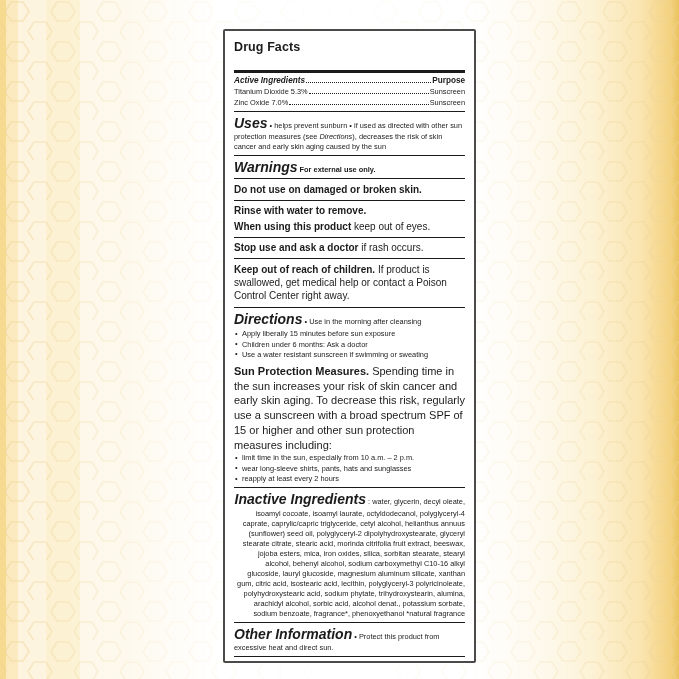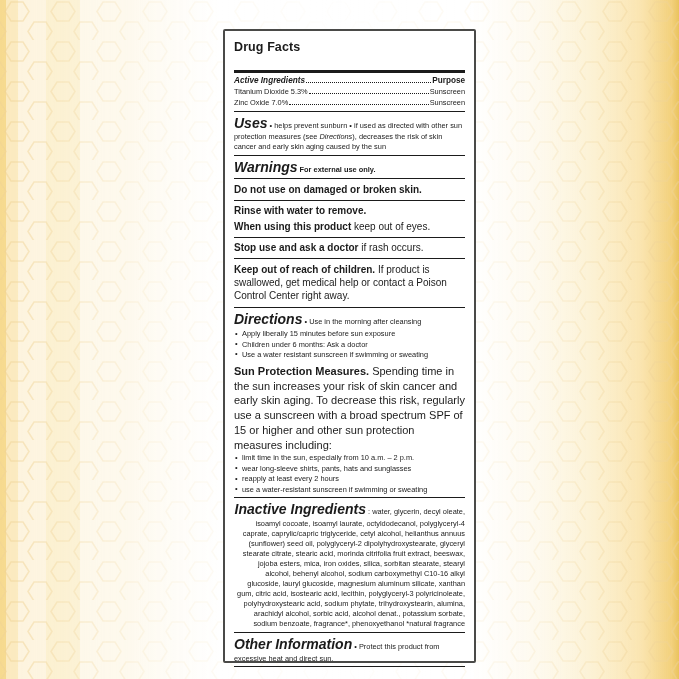--- a/index.html
+++ b/index.html
@@ -223,21 +223,20 @@
       <ul class="bullets">
         <li>Apply liberally 15 minutes before sun exposure</li>
         <li>Children under 6 months: Ask a doctor</li>
         <li>Use a water resistant sunscreen if swimming or sweating</li>
       </ul>
       <div class="spm"><b>Sun Protection Measures.</b><span> Spending time in the sun increases your risk of skin cancer and early skin aging. To decrease this risk, regularly use a sunscreen with a broad spectrum SPF of 15 or higher and other sun protection measures including:</span></div>
       <ul class="bullets mt2">
         <li>limit time in the sun, especially from 10 a.m. – 2 p.m.</li>
         <li>wear long-sleeve shirts, pants, hats and sunglasses</li>
         <li>reapply at least every 2 hours</li>
-        <li>use a water-resistant sunscreen if swimming or sweating</li>
       </ul>
     </div>
 
     <hr class="hr-med">
 
     <div class="inactive-body">
       <span class="sec-head ital">Inactive Ingredients</span><span> : water, glycerin, decyl oleate, isoamyl cocoate, isoamyl laurate, octyldodecanol, polyglyceryl-4 caprate, caprylic/capric triglyceride, cetyl alcohol, helianthus annuus (sunflower) seed oil, polyglyceryl-2 dipolyhydroxystearate, glyceryl stearate citrate, stearic acid, morinda citrifolia fruit extract, beeswax, jojoba esters, mica, iron oxides, silica, sorbitan stearate, stearyl alcohol, behenyl alcohol, sodium carboxymethyl C10-16 alkyl glucoside, lauryl glucoside, magnesium aluminum silicate, xanthan gum, citric acid, isostearic acid, lecithin, polyglyceryl-3 polyricinoleate, polyhydroxystearic acid, sodium phytate, trihydroxystearin, alumina, arachidyl alcohol, sorbic acid, alcohol denat., potassium sorbate, sodium benzoate, fragrance*, phenoxyethanol          *natural fragrance</span>
     </div>
 
     <hr class="hr-med">

